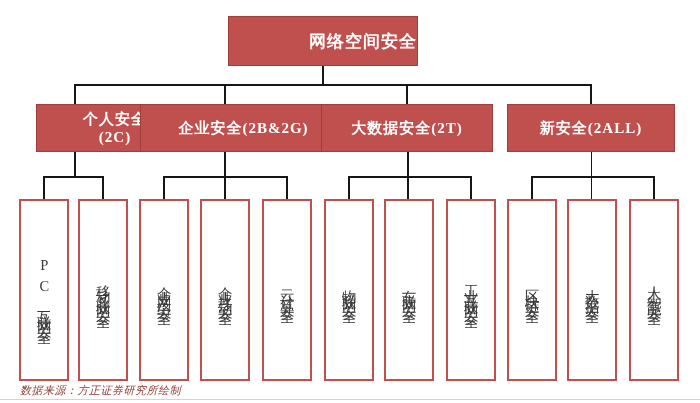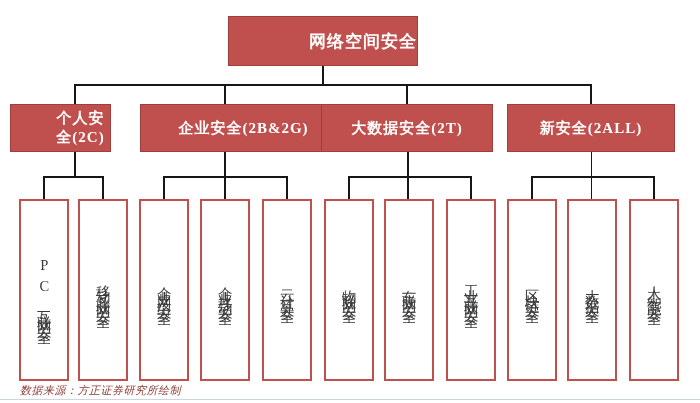--- a/index.html
+++ b/index.html
@@ -8,21 +8,21 @@
     font-family:"Liberation Serif","DejaVu Serif",serif;
   }
   
   .rednode{
     position:absolute;background:#C0504D;border:1px solid #A03E3B;box-sizing:border-box;
     display:flex;align-items:center;justify-content:center;
     color:#ffffff;font-weight:700;letter-spacing:1px;text-align:center;
   }
   #root-node{left:228px;top:16px;width:190px;height:50px;font-size:17px;justify-content:flex-end;}
   .branch{top:104px;height:48px;font-size:15px;}
-  #branch-1{left:10px;width:101px;padding-left:40px;}
+  #branch-1{left:36px;width:118px;padding-left:40px;}
   #branch-2{left:140px;width:207px;}
   #branch-3{left:321px;width:172px;}
   #branch-4{left:507px;width:168px;}
   
   .leaf{
     position:absolute;top:199px;width:50px;height:182px;box-sizing:border-box;
     background:#ffffff;border:2px solid #C0504D;
     display:flex;align-items:center;justify-content:center;
   }
   .vtext{

